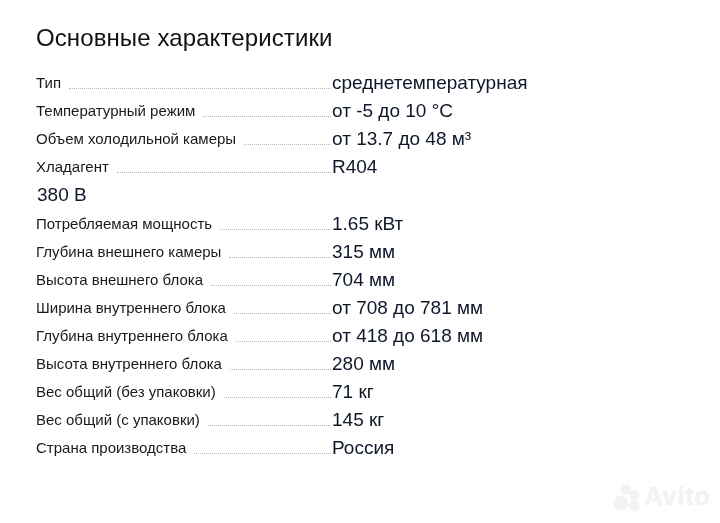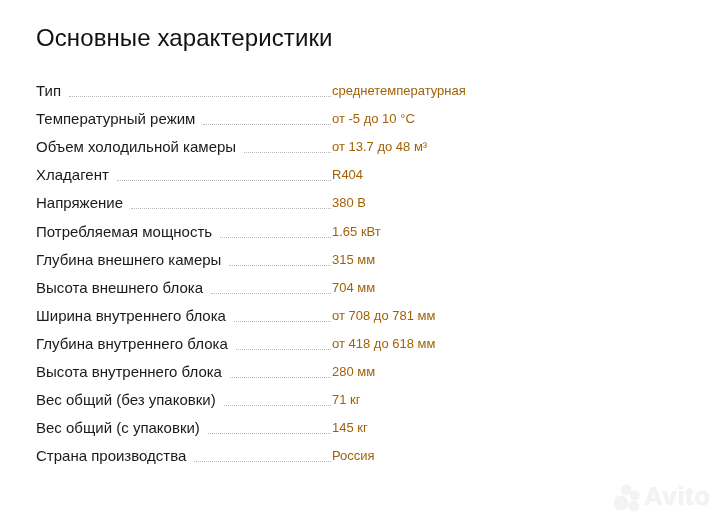--- a/index.html
+++ b/index.html
@@ -28,21 +28,21 @@
       top: 24px;
       font-size: 24px;
       font-weight: normal;
       color: #111111;
       margin: 0;
       letter-spacing: 0.1px;
     }
     .specs {
       position: absolute;
       left: 36px;
-      top: 72px;
+      top: 64px;
       width: 500px;
       margin: 0;
       padding: 0;
       list-style: none;
     }
     .spec-row {
       position: relative;
       height: 28.1px;
       display: flex;
       align-items: flex-end;
@@ -63,23 +63,23 @@
       padding-right: 8px;
       background: #fff;
     }
     .spec-dots {
       flex: 1 1 auto;
       height: 1px;
       margin-bottom: 3px;
       border-bottom: 1px dotted #b8b8b8;
     }
     .spec-value {
-      font-size: 13px;
+      font-size: 19px;
       line-height: 18px;
-      color: #a16207;
+      color: #0f172a;
       white-space: nowrap;
       padding-left: 1px;
       height: 22px;
       display: flex;
       align-items: flex-end;
     }
     .watermark {
       position: absolute;
       left: 612px;
       top: 481px;
@@ -136,24 +136,20 @@
       <span class="spec-value">от 13.7 до 48 м³</span>
     </li>
     <li class="spec-row">
       <div class="spec-label-wrap">
           <span class="spec-label">Хладагент</span>
           <span class="spec-dots"></span>
         </div>
       <span class="spec-value">R404</span>
     </li>
     <li class="spec-row">
-      <div class="spec-label-wrap">
-          <span class="spec-label">Напряжение</span>
-          <span class="spec-dots"></span>
-        </div>
       <span class="spec-value">380 В</span>
     </li>
     <li class="spec-row">
       <div class="spec-label-wrap">
           <span class="spec-label">Потребляемая мощность</span>
           <span class="spec-dots"></span>
         </div>
       <span class="spec-value">1.65 кВт</span>
     </li>
     <li class="spec-row">

